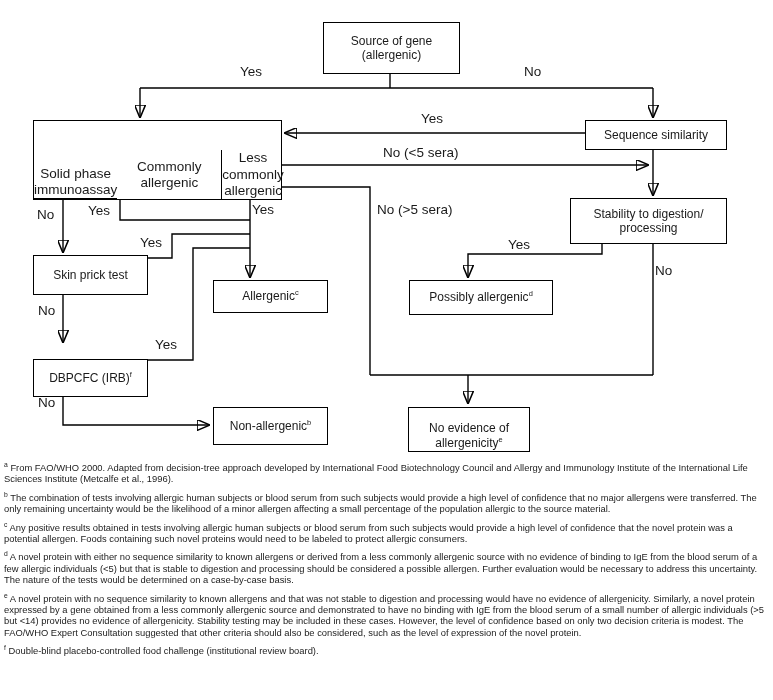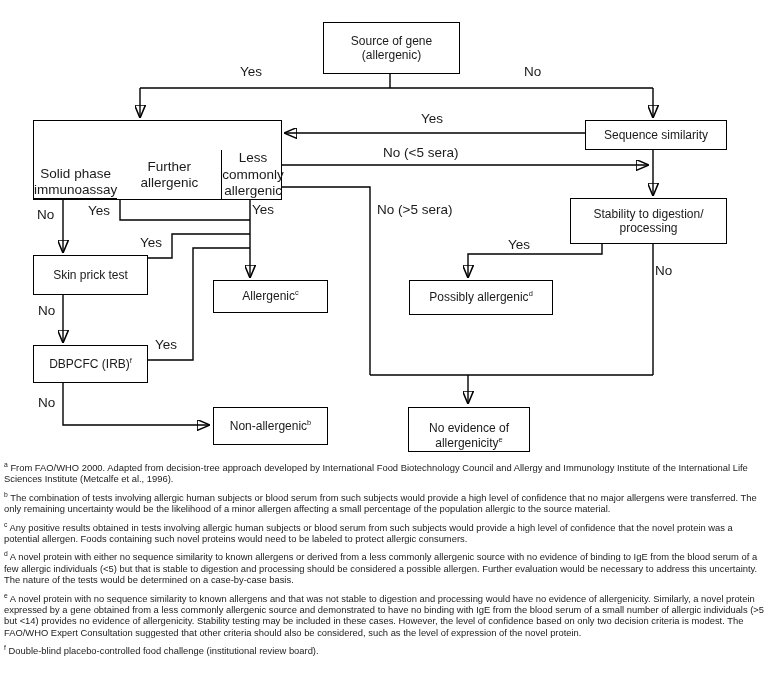--- a/index.html
+++ b/index.html
@@ -63,41 +63,41 @@
   <div class="node" style="left:323px; top:22px; width:137px; height:52px;">
     <span>Source of gene (allergenic)</span>
   </div>
 
   <div class="compound" style="left:33px; top:120px; width:249px; height:80px;">
     <div class="hdr">
       <span>Solid phase immunoassay</span>
     </div>
     <div class="cells">
       <div class="cellL">
-        <span>Further allergenic</span>
+        <span>Commonly allergenic</span>
       </div>
       <div class="cellR">
         <span>Less commonly allergenic</span>
       </div>
     </div>
   </div>
 
   <div class="node" style="left:585px; top:120px; width:142px; height:30px;">
     <span>Sequence similarity</span>
   </div>
 
   <div class="node" style="left:570px; top:198px; width:157px; height:46px;">
     <span>Stability to digestion/ processing</span>
   </div>
 
   <div class="node" style="left:33px; top:255px; width:115px; height:40px;">
     <span>Skin prick test</span>
   </div>
 
-  <div class="node" style="left:33px; top:345px; width:115px; height:38px;">
+  <div class="node" style="left:33px; top:359px; width:115px; height:38px;">
     <span><span>DBPCFC (IRB)</span><sup>f</sup></span>
   </div>
 
   <div class="node" style="left:213px; top:280px; width:115px; height:33px;">
     <span><span>Allergenic</span><sup>c</sup></span>
   </div>
 
   <div class="node" style="left:409px; top:280px; width:144px; height:35px;">
     <span><span>Possibly allergenic</span><sup>d</sup></span>
   </div>

